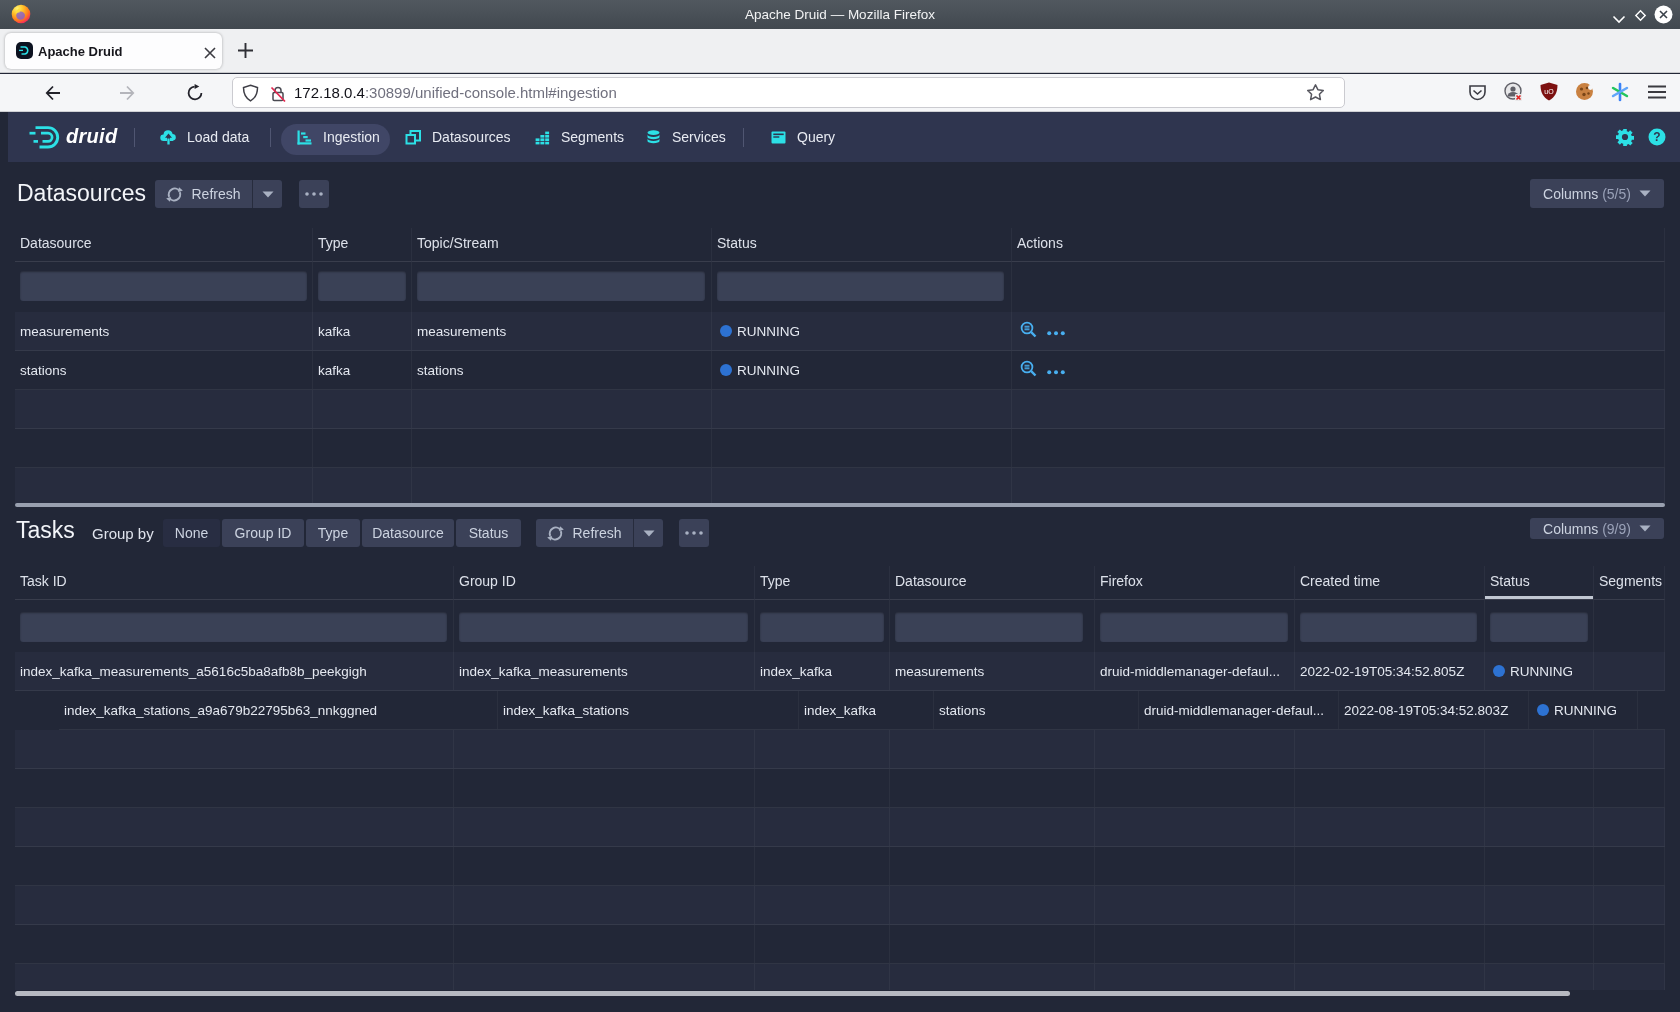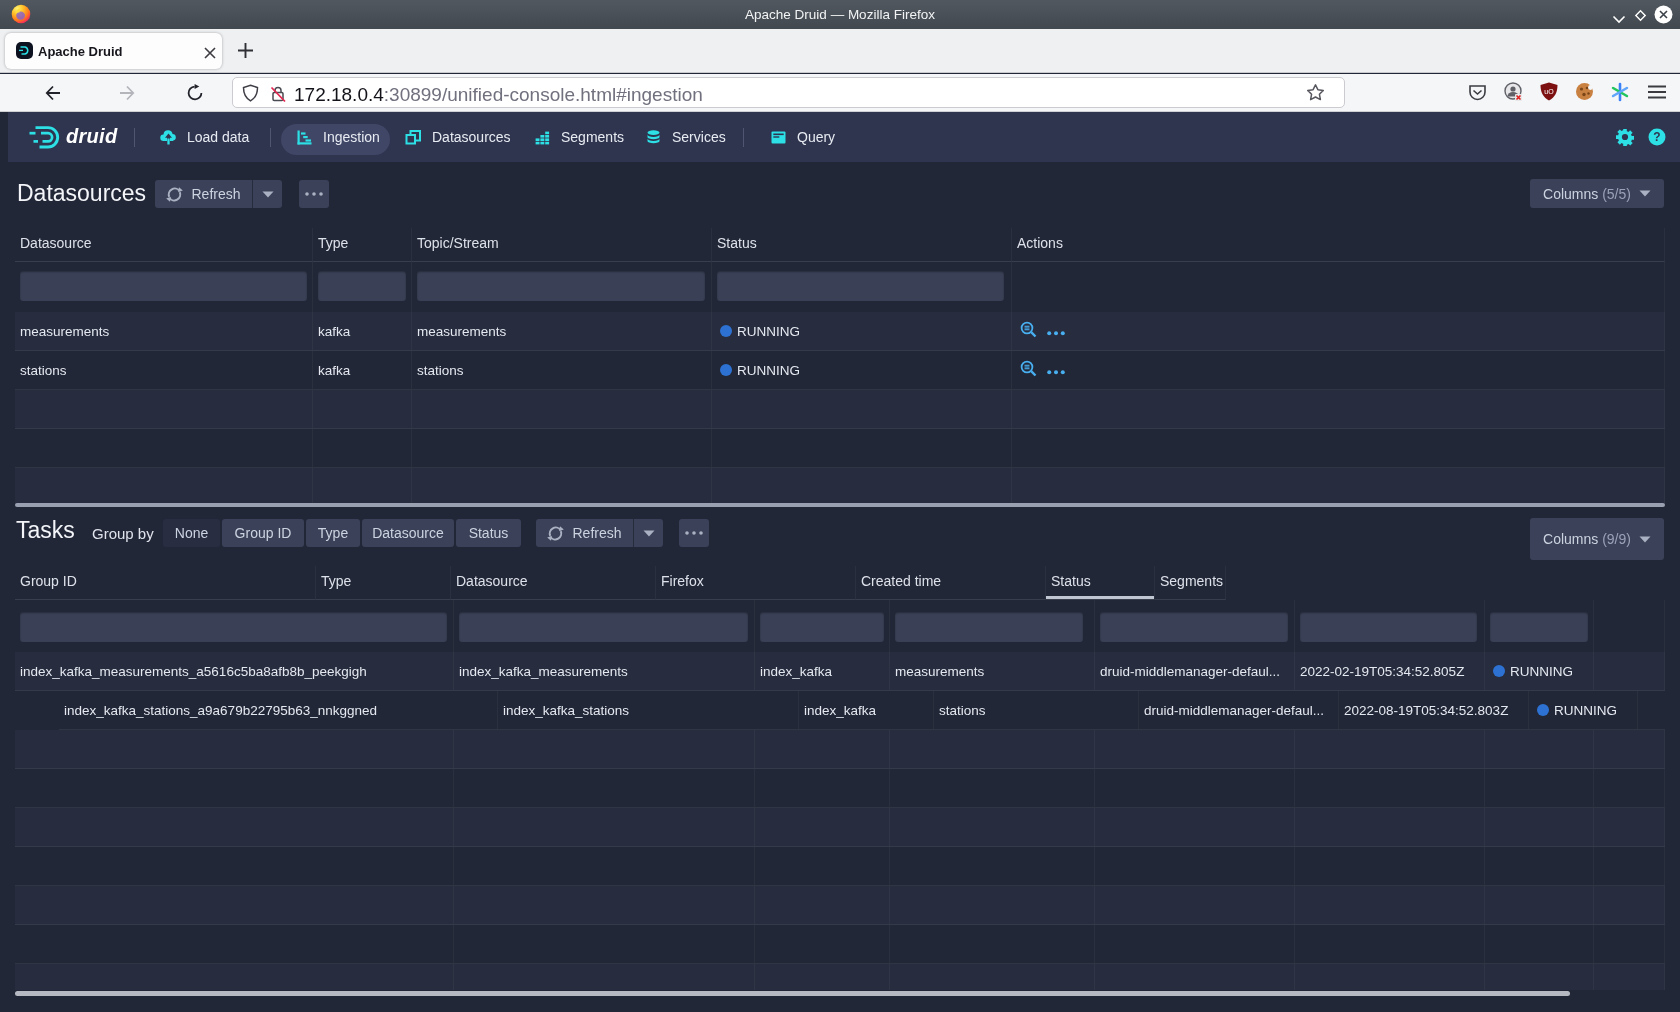--- a/index.html
+++ b/index.html
@@ -96,21 +96,21 @@
       </svg></div>
 <div class="urlfield">
 <div class="abs" style="left:9px; top:6px;"><svg width="17" height="18" viewBox="0 0 17 18" style="">
           <path d="M8.5 1.2 L15.5 3.5 C15.5 9.5 13.5 14 8.5 16.8 C3.5 14 1.5 9.5 1.5 3.5 Z" stroke="#3e3e46" stroke-width="1.5" fill="none"></path>
         </svg></div>
 <div class="abs" style="left:36px; top:7px;"><svg width="19" height="18" viewBox="0 0 19 18" style="">
           <rect x="4" y="7.5" width="10" height="8" rx="1.2" stroke="#4a4a52" stroke-width="1.5" fill="none"></rect>
 <path d="M6 7.5 V5.5 A3 3 0 0 1 12 5.5 V7.5" stroke="#4a4a52" stroke-width="1.5" fill="none"></path>
 <path d="M2.5 2.5 L16 16.5" stroke="#e22850" stroke-width="1.8"></path>
         </svg></div>
-<div class="abs" style="left:61px; top:6px; font-size:19px; color:#121219;">172.18.0.4<span style="color:#70707e;">:30899/unified-console.html#ingestion</span></div>
+<div class="abs" style="left:61px; top:6px; font-size:15px; color:#121219;">172.18.0.4<span style="color:#70707e;">:30899/unified-console.html#ingestion</span></div>
 <div class="abs" style="left:1073px; top:5px;"><svg width="19" height="19" viewBox="0 0 19 19" style="">
           <path d="M9.5 1.8 L11.9 6.7 L17.3 7.4 L13.4 11.2 L14.4 16.6 L9.5 14 L4.6 16.6 L5.6 11.2 L1.7 7.4 L7.1 6.7 Z" stroke="#57575f" stroke-width="1.5" fill="none" stroke-linejoin="round"></path>
         </svg></div>
 </div>
 <div class="abs" style="left:1468px; top:9px;"><svg width="19" height="19" viewBox="0 0 19 19" style="">
         <path d="M2 3 h15 v6 a7.5 7.5 0 0 1 -15 0 Z" stroke="#3b3b43" stroke-width="1.6" fill="none"></path>
 <path d="M5.5 7.5 L9.5 11 L13.5 7.5" stroke="#3b3b43" stroke-width="1.6" fill="none"></path>
       </svg></div>
 <div class="abs" style="left:1503px; top:8px;"><svg width="20" height="20" viewBox="0 0 20 20" style="">
         <circle cx="10" cy="9" r="8" fill="#e8e8ea" stroke="#606068" stroke-width="1.4"></circle>
@@ -387,28 +387,29 @@
   </div>
 <div class="btn" style="left:679px; top:519px; width:30px; height:28px;">
     <svg width="18" height="4" viewBox="0 0 18 4" style="">
       <g fill="#a9b1c2">
         <circle cx="2" cy="2" r="1.8"></circle>
         <circle cx="9" cy="2" r="1.8"></circle>
         <circle cx="16" cy="2" r="1.8"></circle>
       </g>
     </svg>
   </div>
-<div class="btn" style="left:1530px; top:518px; width:134px; height:42px;">
+<div class="btn" style="left:1530px; top:518px; width:134px; height:21px;">
     <span>Columns <span style="color:#9aa2b8;">(9/9)</span></span>
     <svg width="12" height="7" viewBox="0 0 12 7" style="">
       <path d="M0.5 0.5 H11.5 L6 6.5 Z" fill="#a9b1c2"></path>
     </svg>
   </div>
 <div class="table" style="top:566px; height:424px;">
     <div class="trow hrow">
+      <div class="cell" style="width:439px;">Task ID</div>
       <div class="cell" style="width:301px;">Group ID</div>
       <div class="cell" style="width:135px;">Type</div>
       <div class="cell" style="width:205px;">Datasource</div>
       <div class="cell" style="width:200px;">Firefox</div>
       <div class="cell" style="width:190px;">Created time</div>
       <div class="cell" style="width:109px;box-shadow:inset 0 -3px 0 #c1c7d2;">Status</div>
       <div class="cell" style="width:71px;">Segments</div>
     </div>
     <div class="trow frow" style="height:52px;">
       <div class="cell" style="width:439px;">

